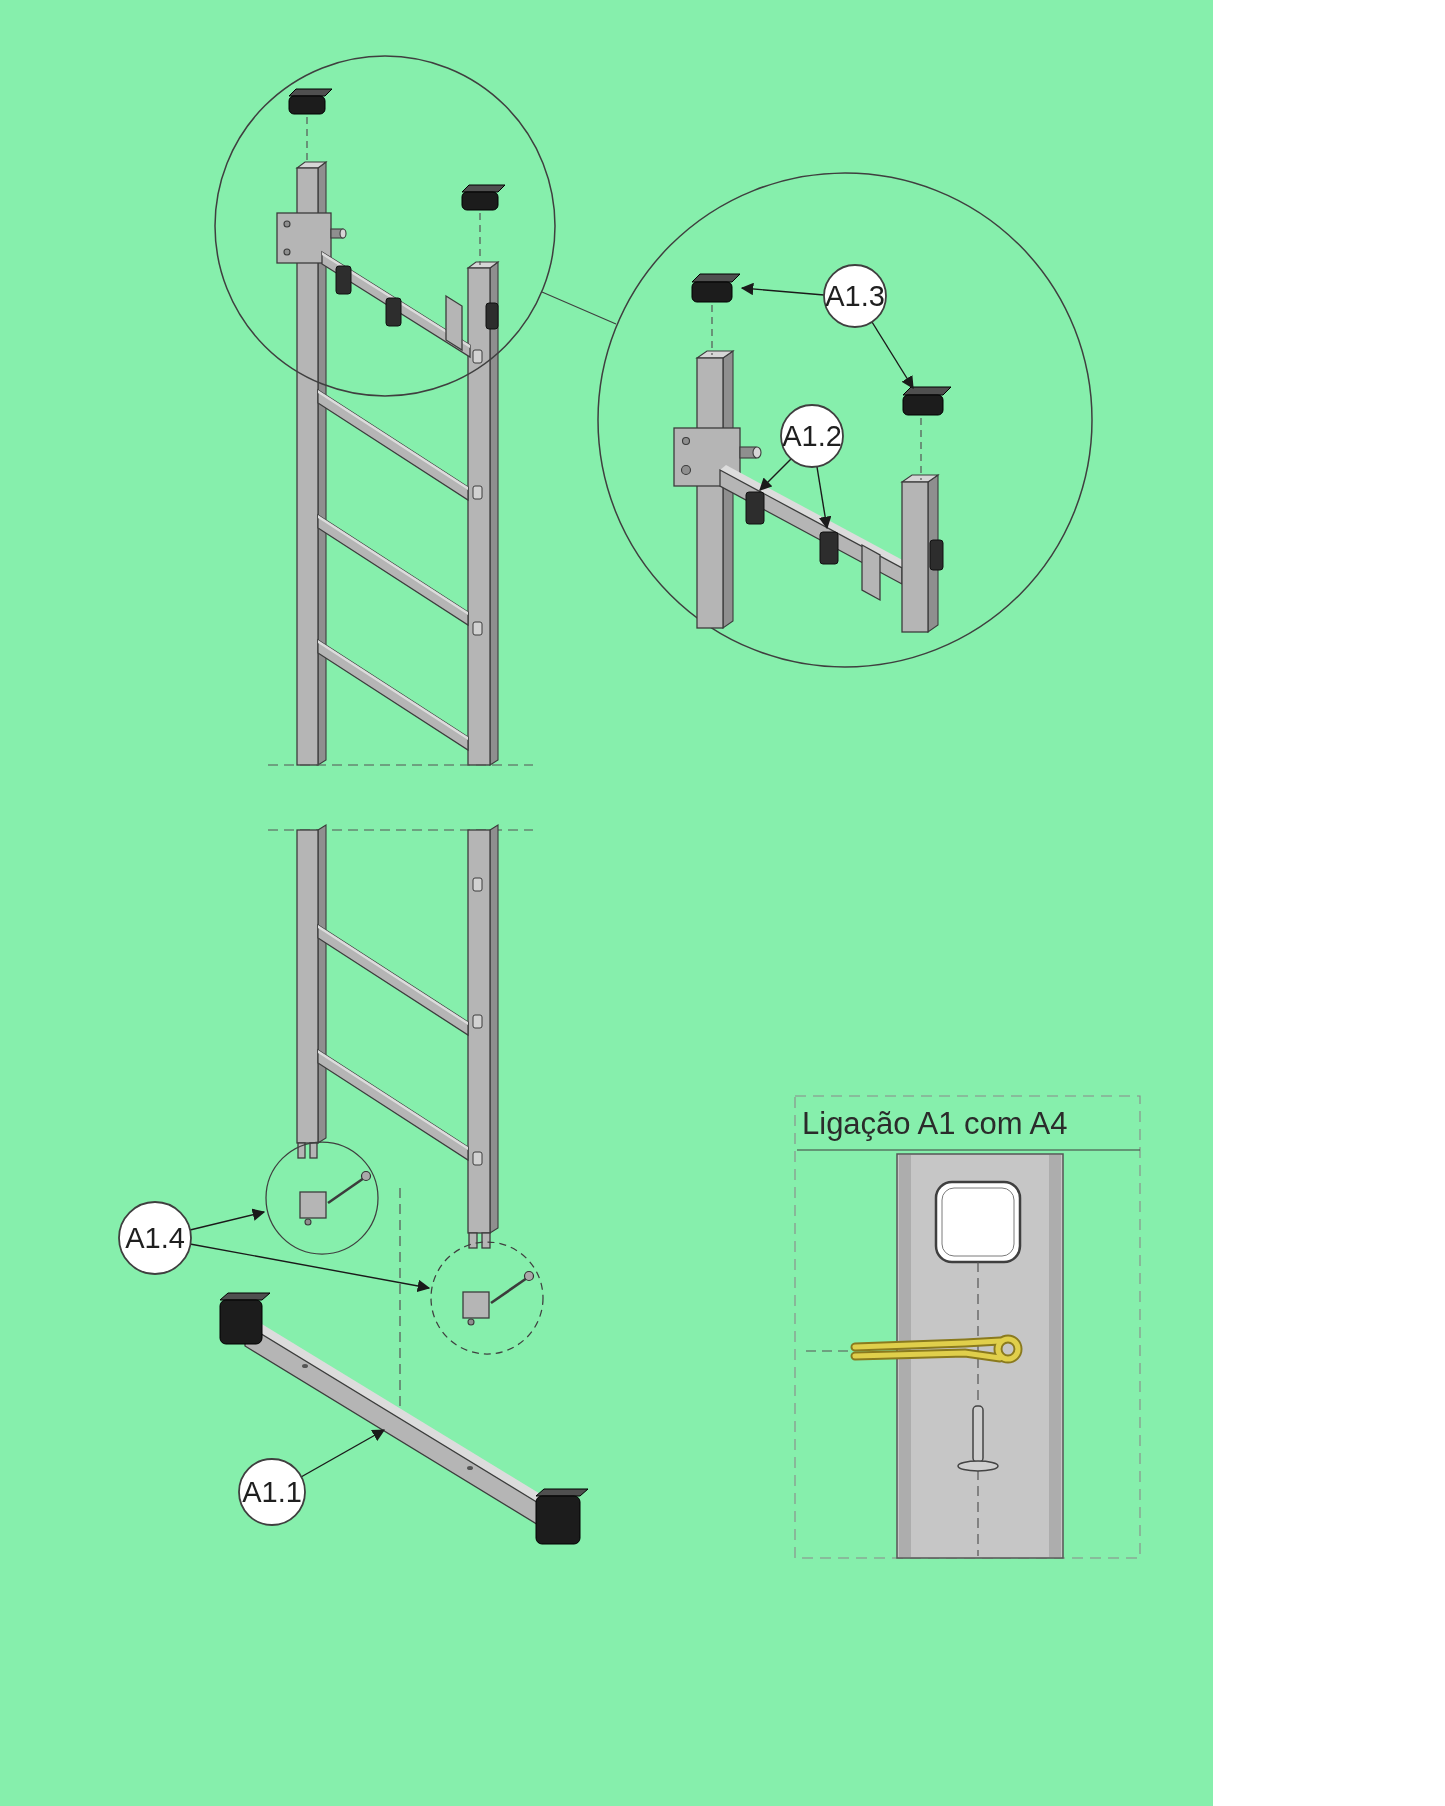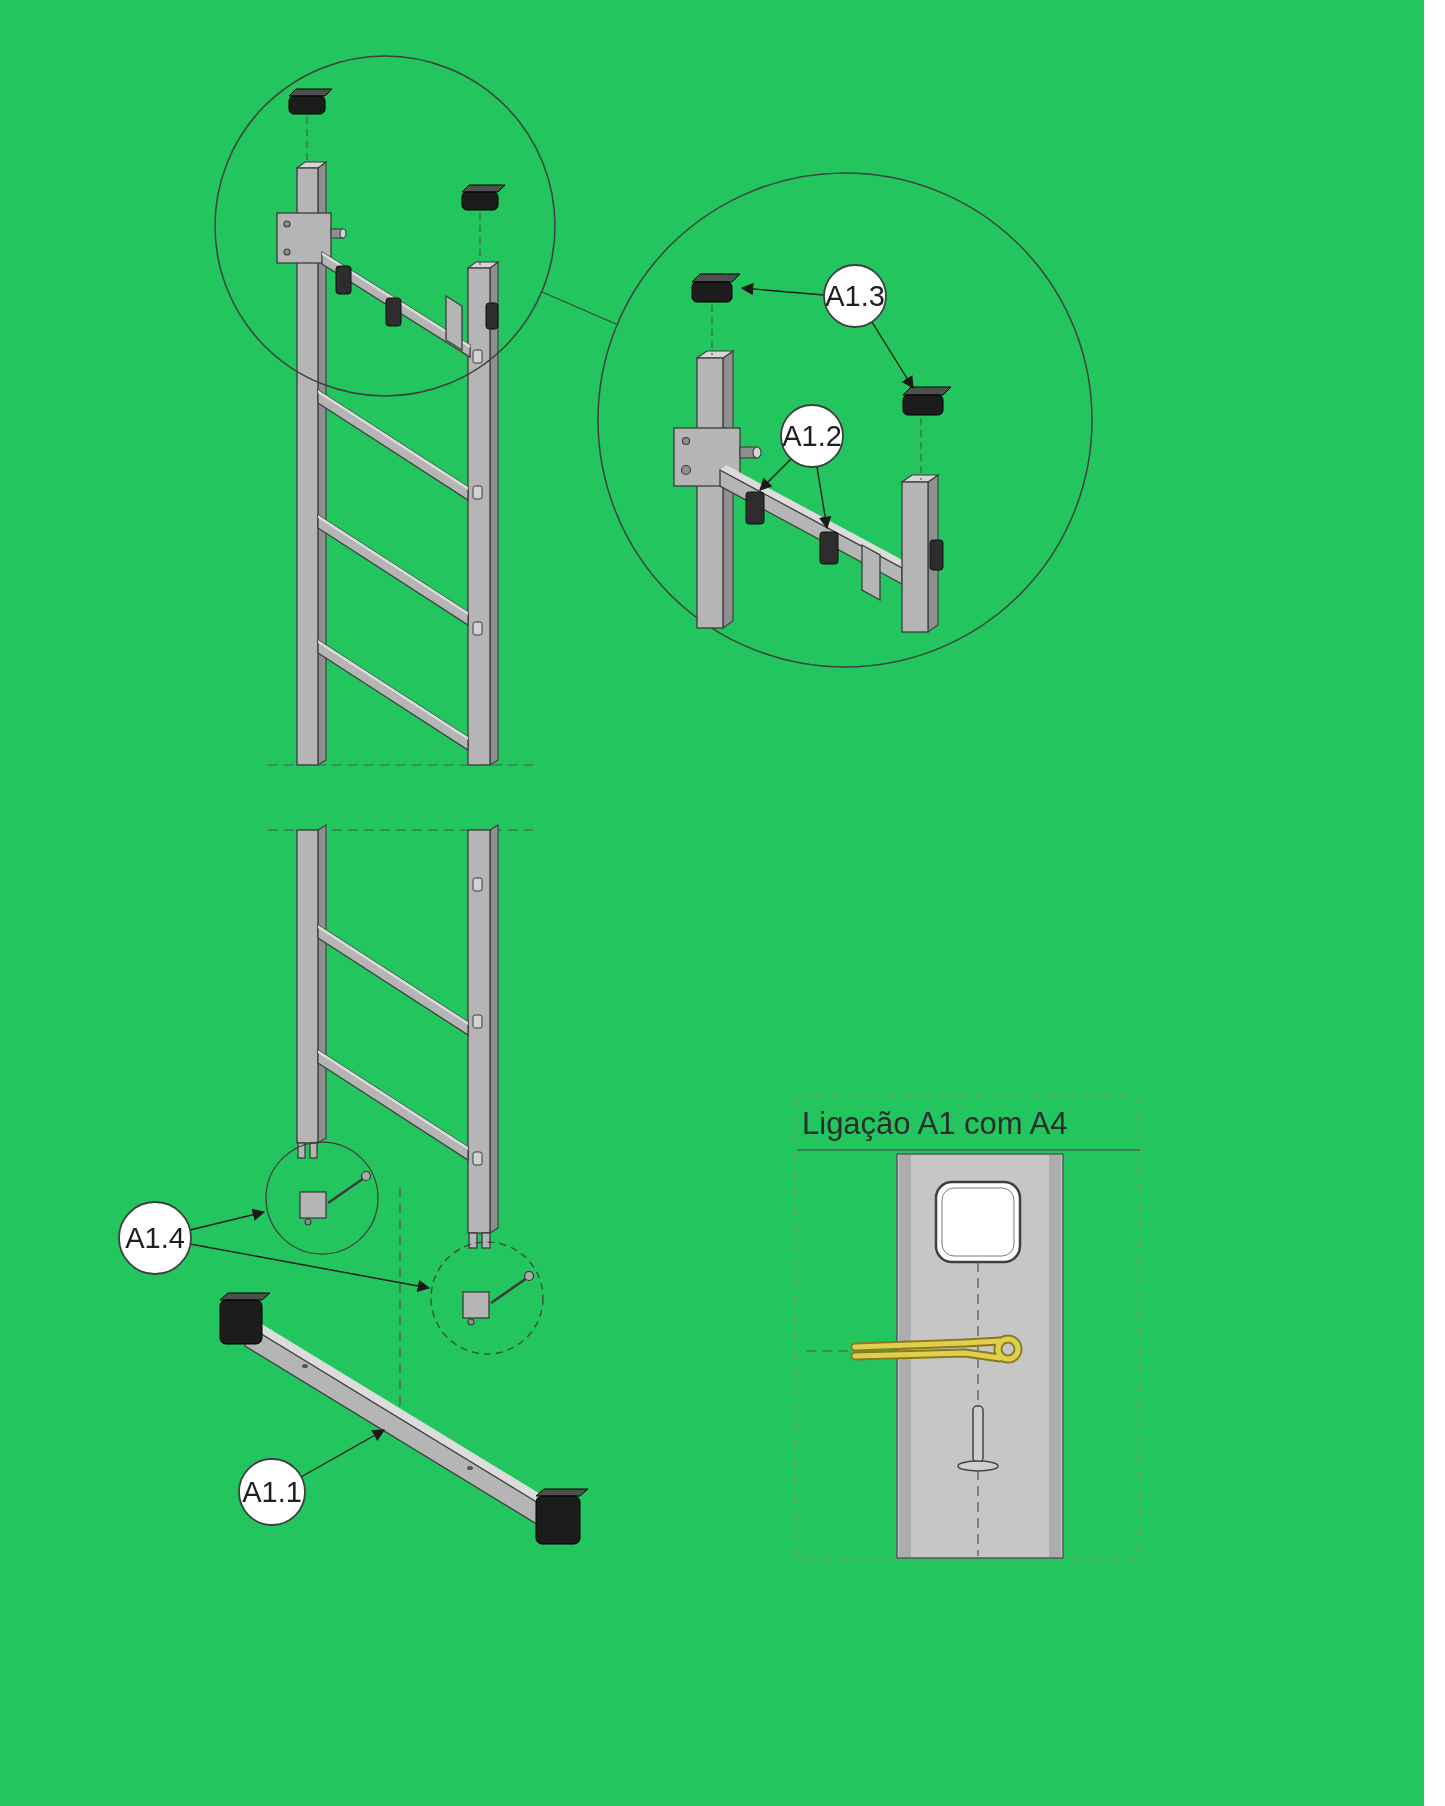--- a/index.html
+++ b/index.html
@@ -1,16 +1,16 @@
 <!DOCTYPE html>
 <html><head>
 <meta charset="utf-8">
 <style>
   html,body{margin:0;padding:0;background:#ffffff;}
-  .stage{position:relative;width:1424px;height:1806px;background:#22c55e;overflow:hidden;}
+  .stage{position:relative;width:1213px;height:1806px;background:#86efac;overflow:hidden;}
   svg text{font-family:"Liberation Sans", sans-serif;}
   .fill-gray{fill:#b5b5b5;stroke:#3c3c3c;stroke-width:1.3;}
   .fill-dark{fill:#8f8f8f;stroke:#3c3c3c;stroke-width:1.1;}
   .fill-light{fill:#d6d6d6;stroke:#3c3c3c;stroke-width:1.1;}
   .stripe{fill:#dcdcdc;stroke:none;}
   .cap{fill:#1c1c1c;stroke:#000;stroke-width:1;}
   .cap-top{fill:#4f4f4f;stroke:#000;stroke-width:1;}
   .clamp{fill:#2d2d2d;stroke:#101010;stroke-width:1;rx:3px;}
   .detail-circle{fill:none;stroke:#3f3f3f;stroke-width:1.5;}
   .detail-circle-thin{fill:none;stroke:#3f3f3f;stroke-width:1.25;}

